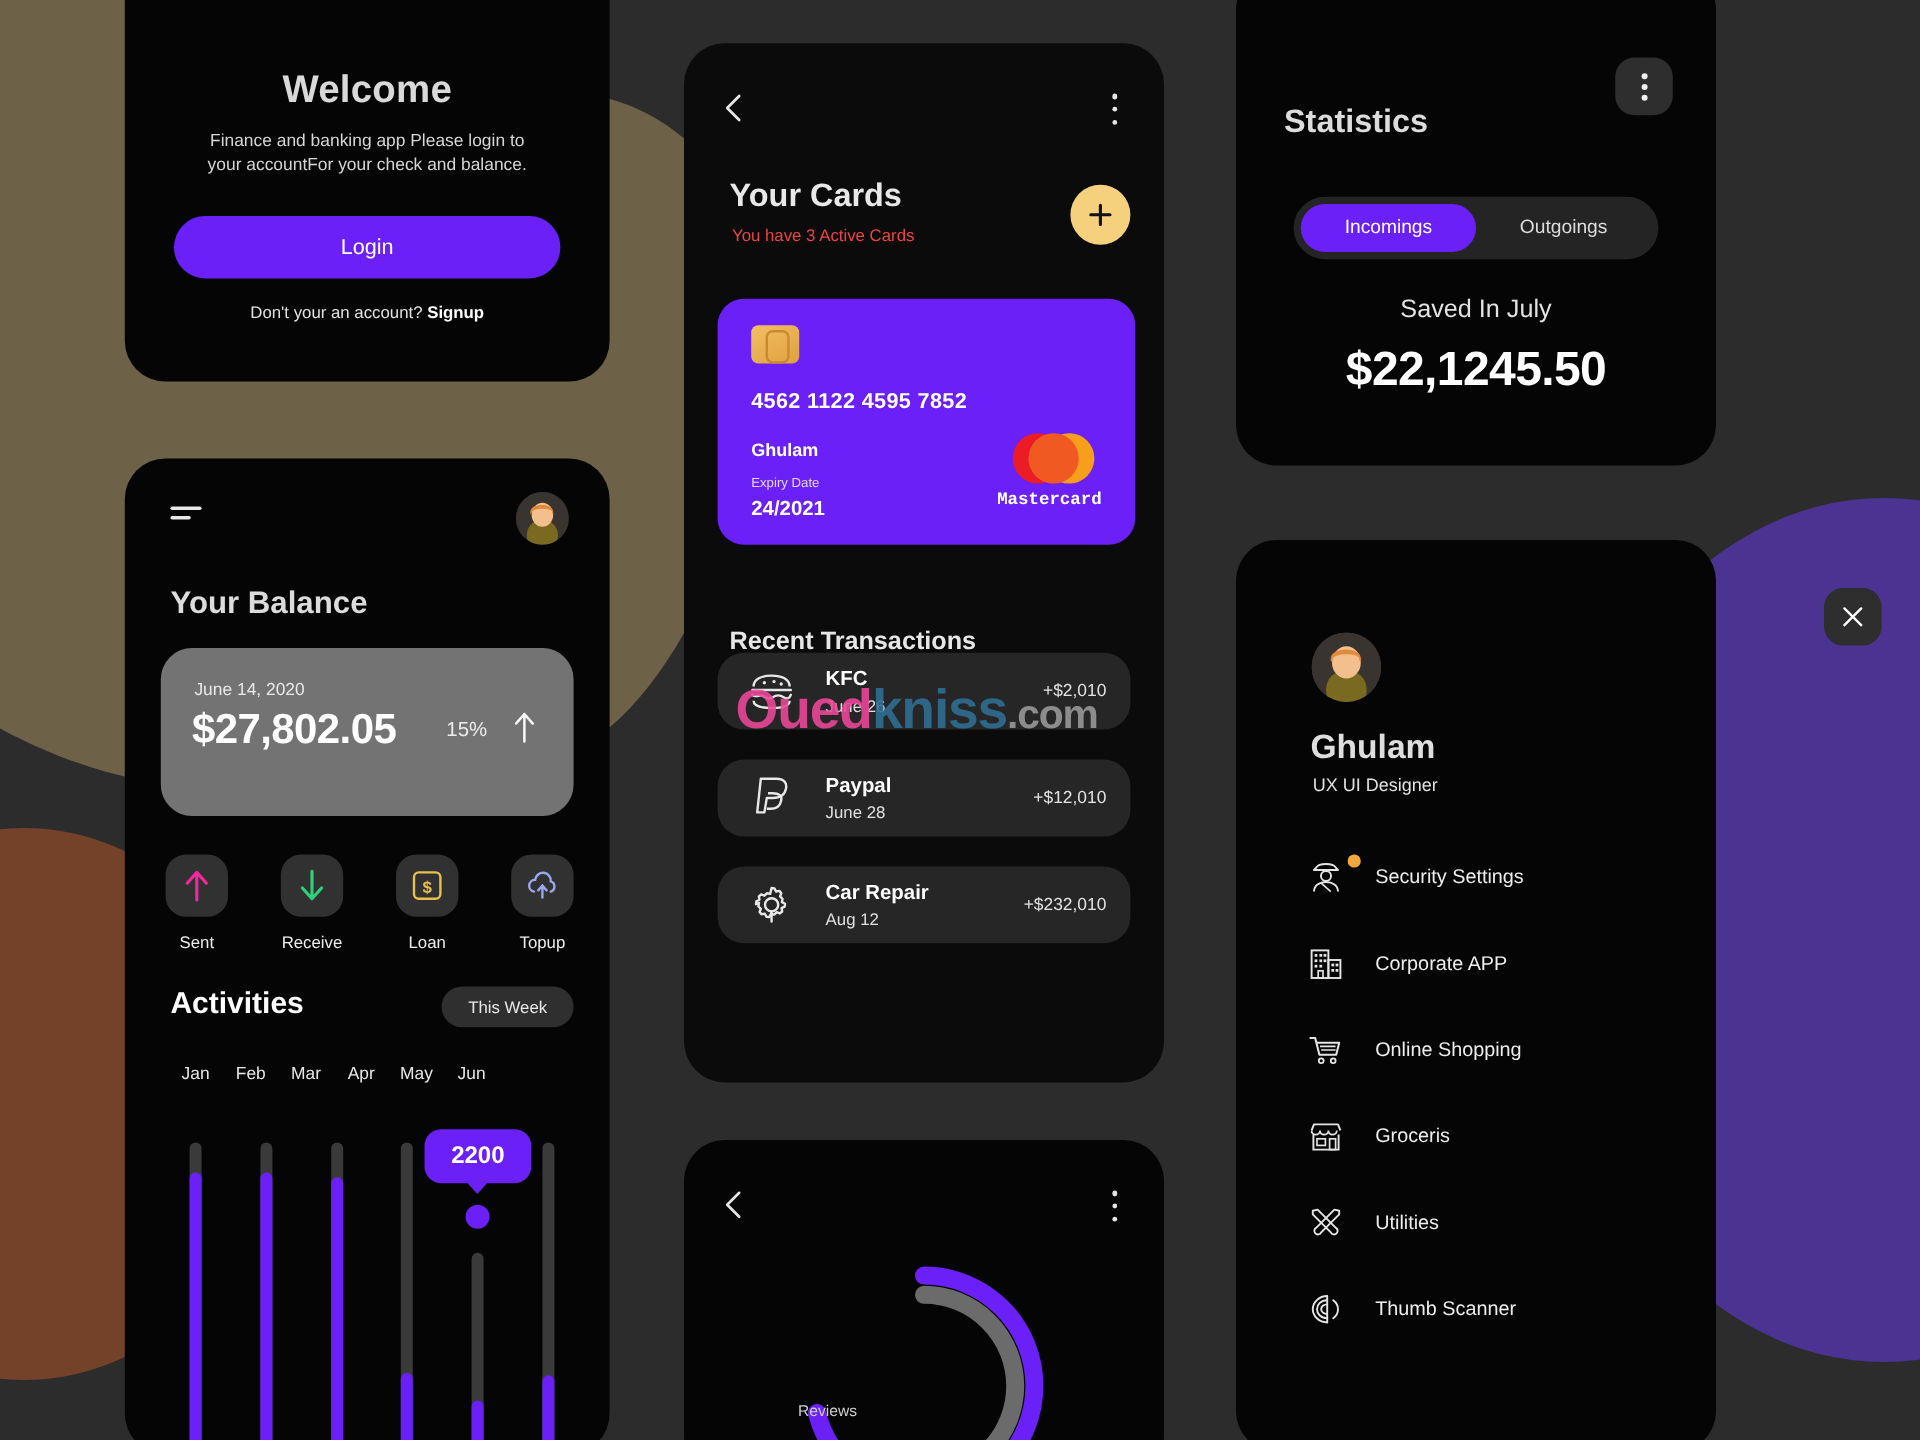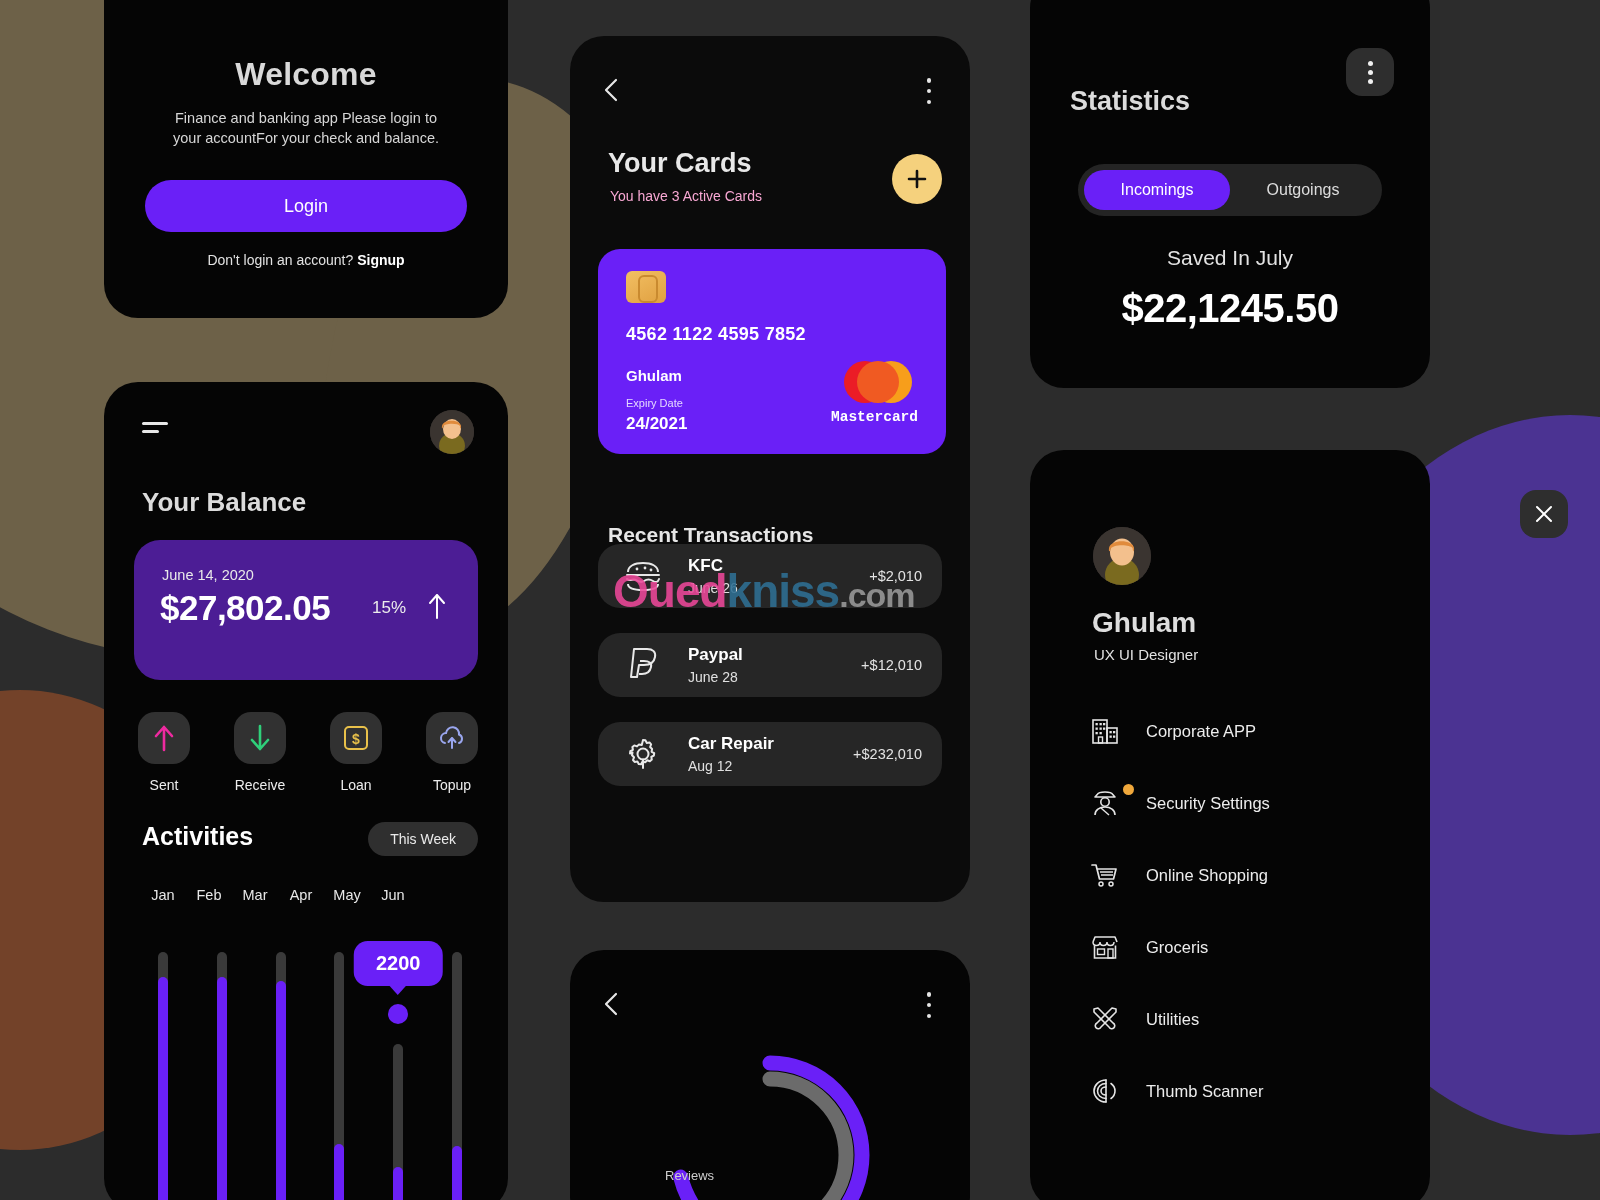--- a/index.html
+++ b/index.html
@@ -79,21 +79,21 @@
     position: absolute; border-radius: 50%; overflow: hidden;
     background: #36312f; display: block;
   }
   #dash-avatar { right: 34px; top: 28px; width: 44px; height: 44px; }
   .your-balance-title {
     position: absolute; left: 38px; top: 105px;
     font-size: 26px; font-weight: 700; color: #dcdcdc;
   }
   .balance-card {
     position: absolute; left: 30px; top: 158px; width: 344px; height: 140px;
-    background: #4c1d95; border-radius: 26px;
+    background: #737373; border-radius: 26px;
   }
   .balance-date { position: absolute; left: 28px; top: 27px; font-size: 14.5px; color: #e9e9e9; }
   .balance-amount { position: absolute; left: 26px; top: 48px; font-size: 35px; font-weight: 700; color: #fff; letter-spacing: -.5px; }
   .balance-pct { position: absolute; right: 72px; top: 58px; font-size: 17px; color: #ececec; }
   .balance-arrow { position: absolute; right: 30px; top: 52px; width: 22px; height: 28px; }
 
   .action-row { position: absolute; left: 30px; top: 330px; width: 348px; display: flex; justify-content: space-between; }
   .action { width: 60px; text-align: center; cursor: pointer; }
   .action-ico {
     width: 52px; height: 52px; margin: 0 auto;
@@ -125,21 +125,21 @@
     border-right: 9px solid transparent; border-top: 10px solid #6a20f7;
   }
   .tip-dot { position: absolute; left: 50%; margin-left: -10px; width: 20px; height: 20px; border-radius: 50%; background: #6a20f7; }
 
   
   #cards-panel { left: 570px; top: 36px; width: 400px; height: 866px; background: #0b0b0b; }
   .topbar-back { position: absolute; left: 30px; top: 40px; width: 24px; height: 28px; cursor: pointer; }
   .topbar-dots { position: absolute; right: 30px; top: 42px; width: 22px; height: 26px; cursor: pointer; display: flex; flex-direction: column; align-items: center; justify-content: space-between; }
   .topbar-dots i { width: 4.5px; height: 4.5px; border-radius: 50%; background: #e6e6e6; }
   .cards-title { position: absolute; left: 38px; top: 112px; font-size: 27px; font-weight: 700; color: #e8e8e8; }
-  .cards-sub { position: absolute; left: 40px; top: 152px; font-size: 14px; color: #f9a8d4; }
+  .cards-sub { position: absolute; left: 40px; top: 152px; font-size: 14px; color: #ef4444; }
   .add-btn {
     position: absolute; right: 28px; top: 118px; width: 50px; height: 50px;
     border-radius: 50%; background: #f5d17d; border: none; cursor: pointer;
     display: flex; align-items: center; justify-content: center;
   }
   .credit-card {
     position: absolute; left: 28px; top: 213px; width: 348px; height: 205px;
     background: #6a20f7; border-radius: 22px; overflow: hidden;
   }
   .chip { position: absolute; left: 28px; top: 22px; width: 40px; height: 32px; border-radius: 6px;
@@ -231,21 +231,21 @@
     <div class="blob blob-olive2"></div>
     <div class="blob blob-brown"></div>
     <div class="blob blob-purple"></div>
   </div>
 
   <div class="panel" id="login-panel">
     <div class="welcome-title">Welcome</div>
     <div class="welcome-sub">Finance and banking app Please login to your accountFor your check and balance.</div>
     <button class="login-btn">Login</button>
     <div class="signup-row">
-      <span>Don't login an account?</span>
+      <span>Don't your an account?</span>
       <b>Signup</b>
     </div>
   </div>
 
   <div class="panel" id="balance-panel">
 
     <div class="hamburger">
       <i></i>
       <i></i>
     </div>
@@ -449,20 +449,32 @@
       <svg viewBox="0 0 58 58" width="58" height="58">
         <rect width="58" height="58" fill="#3a3430"></rect>
         <circle cx="29" cy="48" r="17" fill="#7a6a1f"></circle>
         <ellipse cx="29" cy="25" rx="12" ry="13.5" fill="#f3c08d"></ellipse>
         <path d="M16 21c1.4-9 24-9 25 0 .5 4-1.4 4-1.4 0-2.7-4-21-4-22.2 1.4-.8 3.4-1.9 2-1.4-1.4z" fill="#e08b3c"></path>
       </svg>
     </div>
     <div class="prof-name">Ghulam</div>
     <div class="prof-role">UX UI Designer</div>
     <div class="menu" id="profile-menu">
+        <div class="menu-item">
+          <div class="menu-ico">
+            <svg width="30" height="30" viewBox="0 0 30 30">
+              <path d="M5 9h20l-2-2.2C22 5 18.5 4 15 4S8 5 7 6.8L5 9z" stroke="#e4e4e4" stroke-width="1.6" fill="none" stroke-linejoin="round"></path>
+              <circle cx="15" cy="14" r="4.2" stroke="#e4e4e4" stroke-width="1.6" fill="none"></circle>
+              <path d="M5 27c0-5 4.5-8 10-8s10 3 10 8" stroke="#e4e4e4" stroke-width="1.6" fill="none"></path>
+              <path d="M11 20l8 7" stroke="#e4e4e4" stroke-width="1.4"></path>
+            </svg>
+            <span class="menu-badge"></span>
+          </div>
+          <div class="menu-label">Security Settings</div>
+        </div>
         <div class="menu-item">
           <div class="menu-ico">
             <svg width="30" height="30" viewBox="0 0 30 30">
               <rect x="3" y="4" width="14" height="23" stroke="#e4e4e4" stroke-width="1.6" fill="none"></rect>
               <rect x="17" y="12" width="10" height="15" stroke="#e4e4e4" stroke-width="1.6" fill="none"></rect>
               <g fill="#e4e4e4">
                 <rect x="5.5" y="7" width="2.3" height="2.3"></rect>
                 <rect x="9.5" y="7" width="2.3" height="2.3"></rect>
                 <rect x="13" y="7" width="2.3" height="2.3"></rect>
                 <rect x="5.5" y="11.5" width="2.3" height="2.3"></rect>
@@ -476,32 +488,20 @@
                 <rect x="23" y="19.5" width="2.3" height="2.3"></rect>
               </g>
               <rect x="8.5" y="21" width="4" height="6" stroke="#e4e4e4" stroke-width="1.4" fill="none"></rect>
             </svg>
           </div>
           <div class="menu-label">Corporate APP</div>
         </div>
         <div class="menu-item">
           <div class="menu-ico">
             <svg width="30" height="30" viewBox="0 0 30 30">
-              <path d="M5 9h20l-2-2.2C22 5 18.5 4 15 4S8 5 7 6.8L5 9z" stroke="#e4e4e4" stroke-width="1.6" fill="none" stroke-linejoin="round"></path>
-              <circle cx="15" cy="14" r="4.2" stroke="#e4e4e4" stroke-width="1.6" fill="none"></circle>
-              <path d="M5 27c0-5 4.5-8 10-8s10 3 10 8" stroke="#e4e4e4" stroke-width="1.6" fill="none"></path>
-              <path d="M11 20l8 7" stroke="#e4e4e4" stroke-width="1.4"></path>
-            </svg>
-            <span class="menu-badge"></span>
-          </div>
-          <div class="menu-label">Security Settings</div>
-        </div>
-        <div class="menu-item">
-          <div class="menu-ico">
-            <svg width="30" height="30" viewBox="0 0 30 30">
               <path d="M2 5h4l3.5 14h14l2.5-10H8" stroke="#e4e4e4" stroke-width="1.7" fill="none" stroke-linecap="round" stroke-linejoin="round"></path>
               <path d="M10 12h13M11 15h12" stroke="#e4e4e4" stroke-width="1.3"></path>
               <circle cx="11" cy="24" r="2" stroke="#e4e4e4" stroke-width="1.5" fill="none"></circle>
               <circle cx="21" cy="24" r="2" stroke="#e4e4e4" stroke-width="1.5" fill="none"></circle>
             </svg>
           </div>
           <div class="menu-label">Online Shopping</div>
         </div>
         <div class="menu-item">
           <div class="menu-ico">

